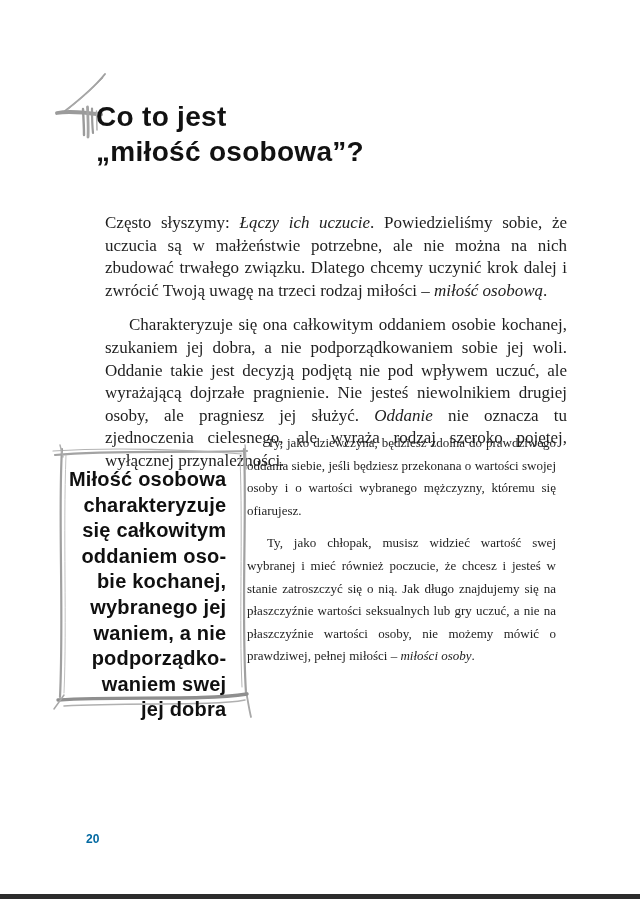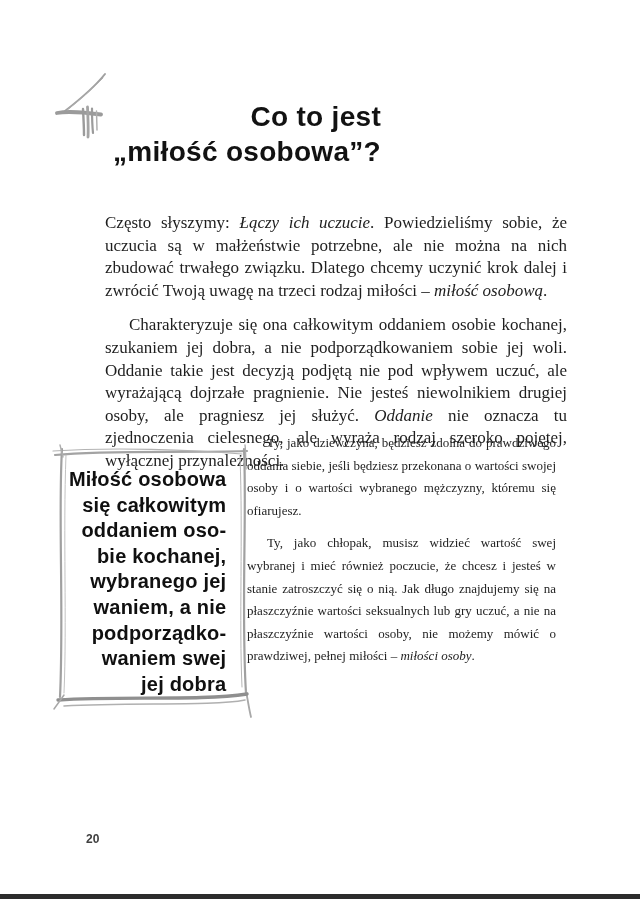--- a/index.html
+++ b/index.html
@@ -18,29 +18,28 @@
     position: absolute;
     left: 55px;
     top: 72px;
     width: 58px;
     height: 68px;
   }
 
   
   .title {
     position: absolute;
-    left: 113px;
+    left: 96px;
     top: 99px;
     font-family: "Liberation Sans", sans-serif;
     font-weight: 700;
     font-size: 28px;
     line-height: 35px;
     letter-spacing: 0.3px;
     color: #121212;
-    text-align: right;
   }
 
   
   .text-main {
     position: absolute;
     left: 105px;
     top: 212px;
     width: 462px;
     font-size: 17px;
     line-height: 22.6px;
@@ -93,21 +92,21 @@
   }
 
   
   .pagenum {
     position: absolute;
     left: 86px;
     top: 832px;
     font-family: "Liberation Sans", sans-serif;
     font-weight: 700;
     font-size: 12px;
-    color: #404040;
+    color: #0369a1;
   }
   .footer-bar {
     position: absolute;
     left: 0;
     top: 894px;
     width: 100%;
     height: 5px;
     background: #2c2c2c;
   }
 </style>
@@ -150,20 +149,21 @@
       <path d="M6,257 C70,253 150,258 195,251" stroke="#8f8f8f" stroke-width="3.4" stroke-linecap="round"></path>
       <path d="M12,263 C80,259 160,263.5 193,257" stroke="#b0b0b0" stroke-width="1.6" stroke-linecap="round"></path>
       <path d="M2,266 L12,252" stroke="#a8a8a8" stroke-width="1.5" stroke-linecap="round"></path>
 
       <path d="M10,6 C6,70 12,170 8,254" stroke="#a0a0a0" stroke-width="2.2" stroke-linecap="round"></path>
       <path d="M14,12 C11,90 15,180 12,250" stroke="#bababa" stroke-width="0.9" stroke-linecap="round"></path>
       <path d="M8,2 L11,14" stroke="#adadad" stroke-width="1.4" stroke-linecap="round"></path>
     </svg>
     <div class="pq-text">
         <div>Miłość osobowa</div>
+        <div>charakteryzuje</div>
         <div>się całkowitym</div>
         <div>oddaniem oso-</div>
         <div>bie kochanej,</div>
         <div>wybranego jej</div>
         <div>waniem, a nie</div>
         <div>podporządko-</div>
         <div>waniem swej</div>
         <div>jej dobra</div>
       </div>
   </div>

